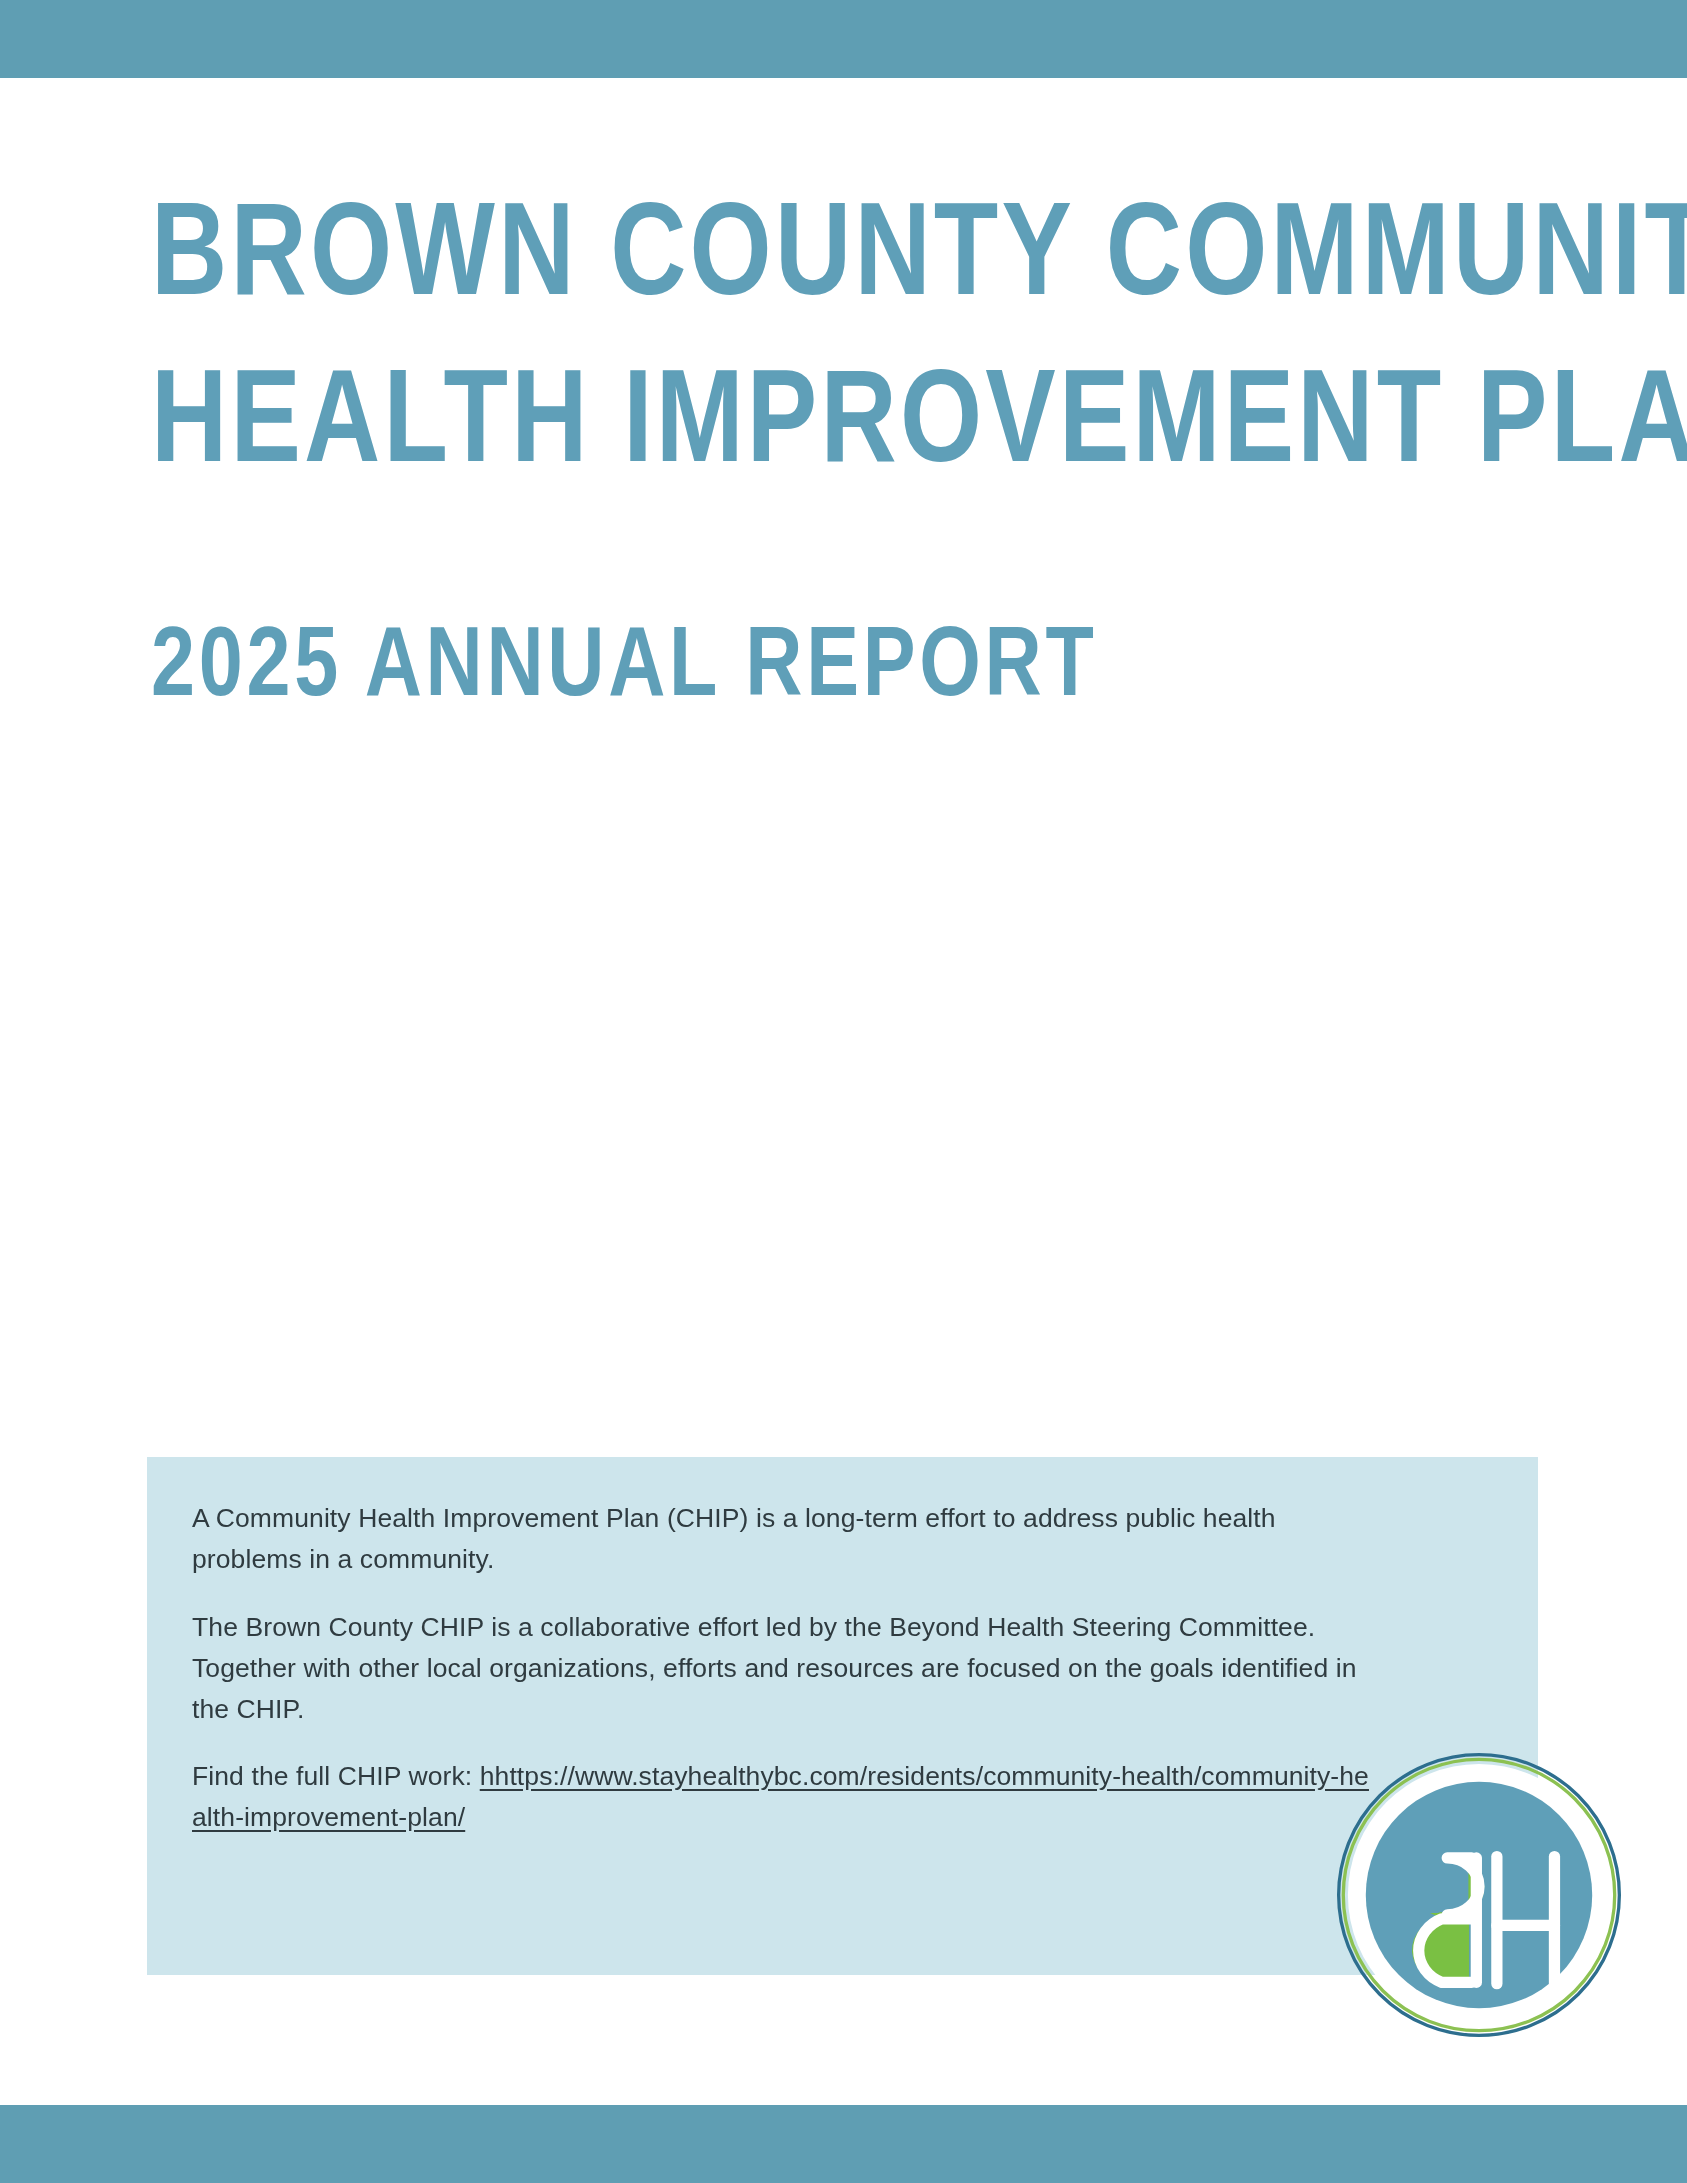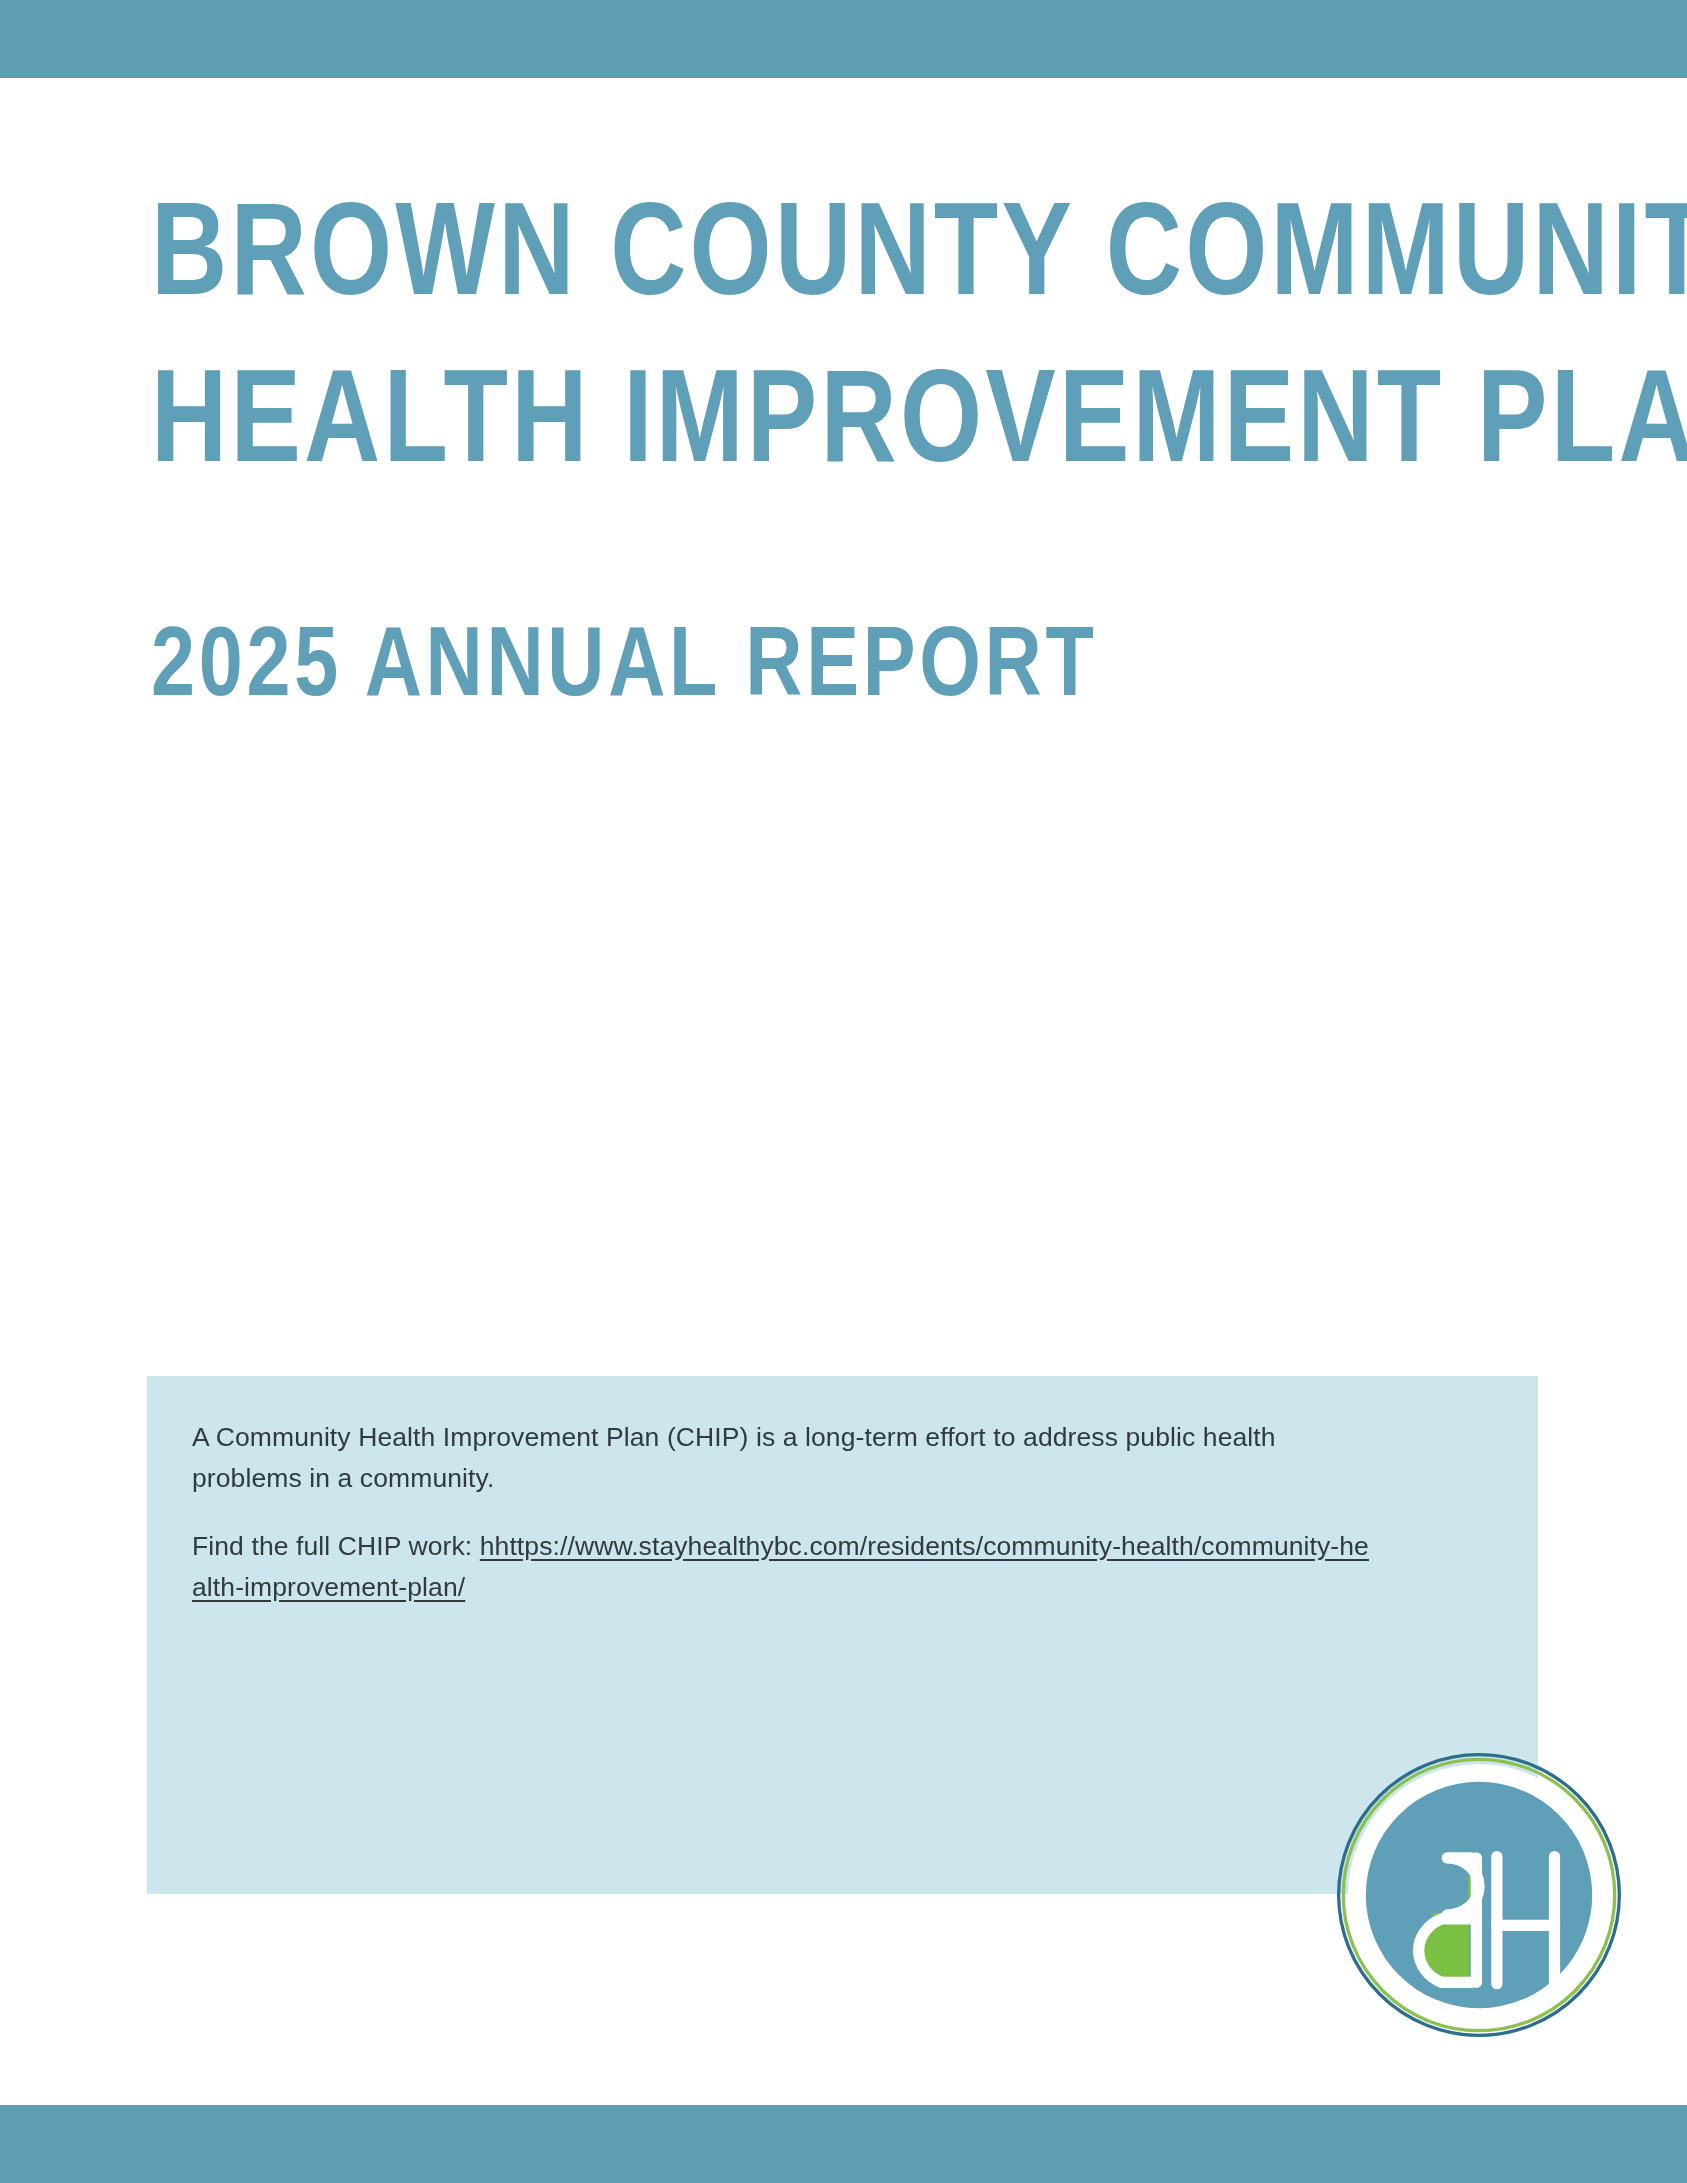--- a/index.html
+++ b/index.html
@@ -65,21 +65,21 @@
     transform: scaleX(0.80);
     transform-origin: left center;
     margin: 0;
     margin-top: 99px;
   }
 
   
   .callout {
     position: absolute;
     left: 147px;
-    top: 1376px;
+    top: 1457px;
     width: 1391px;
     height: 518px;
     background: #cde5ec;
     box-sizing: border-box;
     padding: 41px 46px 26.5px 45px;
   }
 
   .callout p {
     margin: 0 0 26.5px 0;
     color: #2f3b40;
@@ -117,20 +117,21 @@
   <div class="band band-top"></div>
 
   <div class="title-block">
     <div class="title-line t1">BROWN COUNTY COMMUNITY</div>
     <div class="title-line t2">HEALTH IMPROVEMENT PLAN</div>
     <div class="subtitle-line">2025 ANNUAL REPORT</div>
   </div>
 
   <div class="callout">
     <p>A Community Health Improvement Plan (CHIP) is a long-term effort to address public health problems in a community.</p>
+    <p>The Brown County CHIP is a collaborative effort led by the Beyond Health Steering Committee. Together with other local organizations, efforts and resources are focused on the goals identified in the CHIP.</p>
     <p><span>Find the full CHIP work: </span><a class="chip-link" href="#">hhttps://www.stayhealthybc.com/residents/community-health/community-health-improvement-plan/</a></p>
   </div>
 
   <div class="logo">
     <svg viewBox="0 0 432 432" xmlns="http://www.w3.org/2000/svg" aria-hidden="true">
 
       <circle cx="216" cy="216" r="212" fill="none" stroke="#2d6e8e" stroke-width="5"></circle>
 
       <circle cx="216" cy="216" r="205" fill="none" stroke="#8cc152" stroke-width="5"></circle>
 

